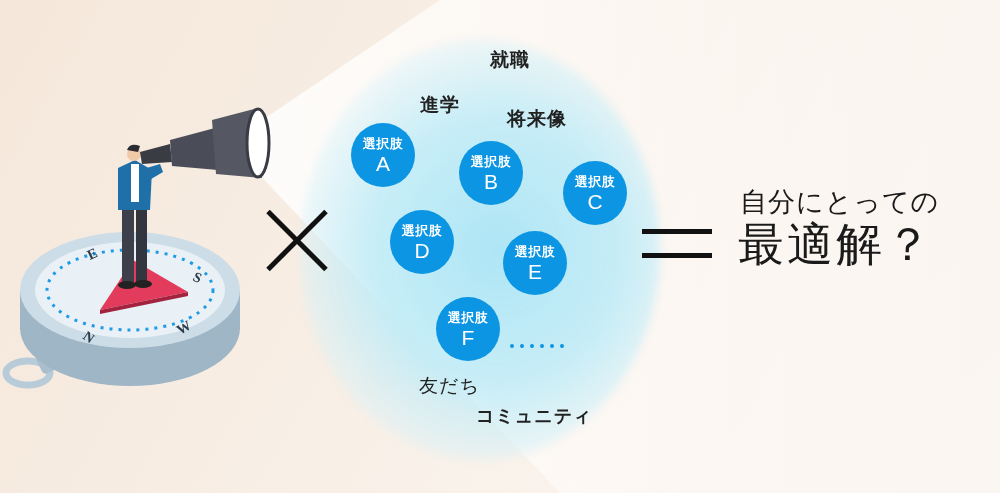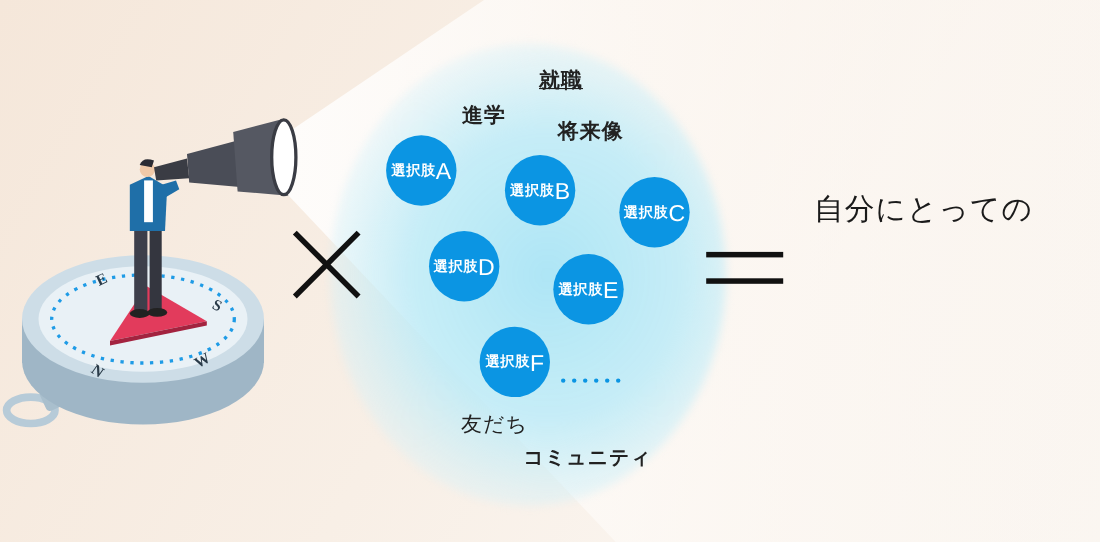--- a/index.html
+++ b/index.html
@@ -7,32 +7,32 @@
     background:#f7ece2;font-family:"DejaVu Sans","Liberation Sans",sans-serif;}
   .stage{position:absolute;left:0;top:0;width:1000px;height:493px;overflow:hidden;
     background:linear-gradient(120deg,#f5e7da 0%,#f8efe6 45%,#faf4ee 70%,#faf6f1 100%);}
   .beam{position:absolute;left:0;top:0;width:1000px;height:493px;}
   .glow{position:absolute;left:300px;top:40px;width:360px;height:420px;border-radius:50%;
     background:radial-gradient(ellipse at 55% 50%,rgba(170,228,245,0.95) 0%,rgba(190,235,247,0.85) 45%,rgba(215,242,250,0.35) 72%,rgba(255,255,255,0) 100%);
     filter:blur(4px);}
   .word{position:absolute;color:#222;font-weight:bold;font-size:19px;letter-spacing:1px;white-space:nowrap;}
   .word.light{font-weight:normal;font-size:19px;}
   .bubble{position:absolute;width:64px;height:64px;border-radius:50%;background:#0b95e3;color:#fff;
-    display:flex;flex-direction:row;align-items:center;justify-content:center;line-height:1;}
+    display:flex;flex-direction:column;align-items:center;justify-content:center;line-height:1;}
   .bubble .t{font-size:13px;font-weight:bold;letter-spacing:0.5px;}
   .bubble .l{font-size:21px;margin-top:3px;font-family:"Liberation Sans",sans-serif;}
   .dots{position:absolute;left:510px;top:344px;display:flex;gap:6px;}
   .dots span{width:4px;height:4px;border-radius:50%;background:#0b95e3;display:block;}
   .times{position:absolute;left:262px;top:207px;width:70px;height:70px;}
   .times:before,.times:after{content:"";position:absolute;left:-6px;top:31px;width:82px;height:5px;background:#111;}
   .times:before{transform:rotate(45deg);} .times:after{transform:rotate(-45deg);}
   .equals{position:absolute;left:642px;top:225px;width:70px;height:34px;}
   .equals i{position:absolute;left:0;width:70px;height:5px;background:#111;display:block;}
   .equals i.a{top:4px;} .equals i.b{top:28px;}
-  .ans1{position:absolute;left:740px;top:172px;font-size:27px;color:#1a1a1a;letter-spacing:1px;white-space:nowrap;text-align:center;}
+  .ans1{position:absolute;left:740px;top:184px;font-size:27px;color:#1a1a1a;letter-spacing:1px;white-space:nowrap;text-align:center;}
   .ans2{position:absolute;left:738px;top:214px;font-size:46px;color:#1a1a1a;letter-spacing:3px;white-space:nowrap;}
   .illus{position:absolute;left:0;top:100px;width:300px;height:320px;}
 </style>
 </head>
 <body>
 
 <div class="stage">
 
   <svg class="beam" viewBox="0 0 1000 493">
     <defs>
@@ -78,21 +78,21 @@
     <path d="M127 50 Q130 42 140 46 L138 52 Z" fill="#2b2b33"></path>
 
     <polygon points="140,52 170,44 172,62 142,64" fill="#3a3c44"></polygon>
     <polygon points="170,40 215,28 218,70 172,66" fill="#4a4d57"></polygon>
     <polygon points="212,20 258,8 262,78 216,74" fill="#555862"></polygon>
     <ellipse cx="258" cy="43" rx="11" ry="34" fill="#fff" stroke="#3a3c44" stroke-width="3"></ellipse>
   </svg>
 
   <div class="times" aria-label="×"></div>
 
-  <div class="word" style="left:490px;top:60px;text-decoration:underline;">就職</div>
+  <div class="word" style="left:490px;top:47px;">就職</div>
   <div class="word" style="left:420px;top:92px;">進学</div>
   <div class="word" style="left:507px;top:106px;">将来像</div>
   <div class="word light" style="left:403px;top:373px;margin-left:16px;">友だち</div>
   <div class="word light" style="left:476px;top:404px;font-size:18px;font-weight:bold;">コミュニティ</div>
 
   <div class="bubble" style="left:351px;top:123px;">
     <span class="t">選択肢</span>
     <span class="l">A</span>
   </div>
   <div class="bubble" style="left:459px;top:141px;">
@@ -124,14 +124,15 @@
       <span></span>
       <span></span>
   </div>
 
   <div class="equals" aria-label="=">
     <i class="a"></i>
     <i class="b"></i>
   </div>
 
   <div class="ans1">自分にとっての</div>
+  <div class="ans2">最適解？</div>
 
 </div>
 
 </body></html>

